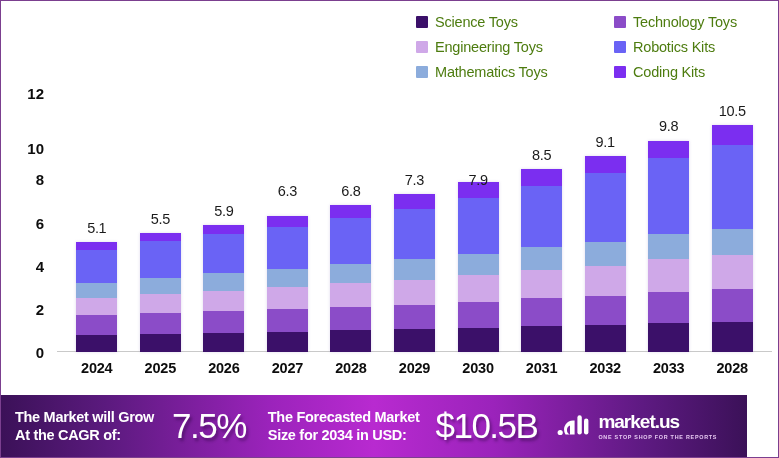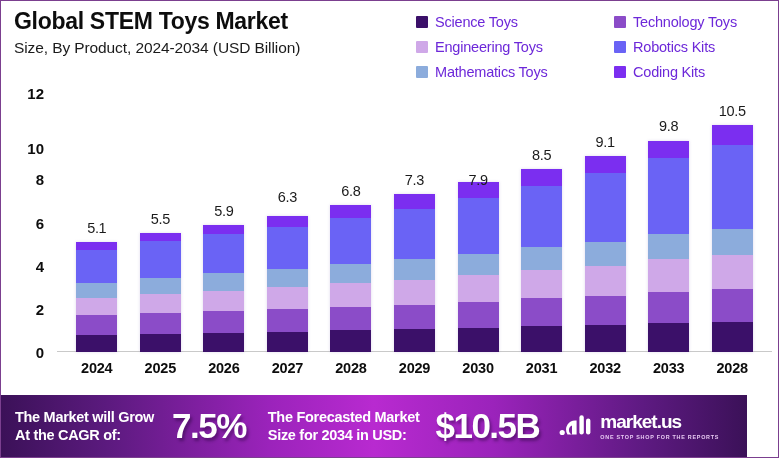--- a/index.html
+++ b/index.html
@@ -74,21 +74,21 @@
 
   .legend-swatch {
     width: 12px;
     height: 12px;
     flex: 0 0 12px;
     border-radius: 1px;
   }
 
   .legend-label {
     font-size: 14.5px;
-    color: #6d28d9;
+    color: #4d7c0f;
     letter-spacing: -0.2px;
   }
 
   
   .plot {
     position: absolute;
     left: 0;
     top: 92px;
     width: 779px;
     height: 292px;
@@ -210,21 +210,21 @@
     font-weight: bold;
     line-height: 1.25;
     letter-spacing: -0.3px;
     white-space: nowrap;
   }
 
   .footer-cagr-label { margin-left: 14px; }
 
   .footer-stat {
     color: #ffffff;
-    font-weight: bold;
+    font-weight: normal;
     letter-spacing: -1.5px;
     text-shadow: 2px 3px 3px rgba(40, 5, 60, 0.45);
     white-space: nowrap;
   }
 
   .footer-cagr-value {
     font-size: 35px;
     margin-left: 18px;
   }
 
@@ -264,24 +264,20 @@
     white-space: nowrap;
   }
 </style>
 </head>
 <body>
 
 <div id="infographic">
 
   <div class="header">
 
-    <div class="title-block">
-      <div class="chart-title">Global STEM Toys Market</div>
-      <div class="chart-subtitle">Size, By Product, 2024-2034 (USD Billion)</div>
-    </div>
 
     <div class="legend" id="legend">
         <div class="legend-item">
           <span class="legend-swatch" style="background: rgb(59, 16, 105);"></span>
           <span class="legend-label">Science Toys</span>
         </div>
         <div class="legend-item">
           <span class="legend-swatch" style="background: rgb(139, 76, 200);"></span>
           <span class="legend-label">Technology Toys</span>
         </div>
@@ -345,21 +341,21 @@
             <div class="bar-stack">
               <div class="bar-seg" style="height: 19.425px; background: rgb(59, 16, 105);"></div>
               <div class="bar-seg" style="height: 21.5833px; background: rgb(139, 76, 200);"></div>
               <div class="bar-seg" style="height: 20.5042px; background: rgb(207, 168, 232);"></div>
               <div class="bar-seg" style="height: 17.2667px; background: rgb(140, 172, 220);"></div>
               <div class="bar-seg" style="height: 38.85px; background: rgb(106, 99, 245);"></div>
               <div class="bar-seg" style="height: 9.7125px; background: rgb(123, 46, 240);"></div>
             </div>
           </div>
           <div class="bar-group">
-            <div class="bar-value" style="bottom: 147px;">6.3</div>
+            <div class="bar-value" style="bottom: 153px;">6.3</div>
             <div class="bar-stack">
               <div class="bar-seg" style="height: 20.5042px; background: rgb(59, 16, 105);"></div>
               <div class="bar-seg" style="height: 22.6625px; background: rgb(139, 76, 200);"></div>
               <div class="bar-seg" style="height: 21.5833px; background: rgb(207, 168, 232);"></div>
               <div class="bar-seg" style="height: 18.3458px; background: rgb(140, 172, 220);"></div>
               <div class="bar-seg" style="height: 42.0875px; background: rgb(106, 99, 245);"></div>
               <div class="bar-seg" style="height: 10.7917px; background: rgb(123, 46, 240);"></div>
             </div>
           </div>
           <div class="bar-group">

